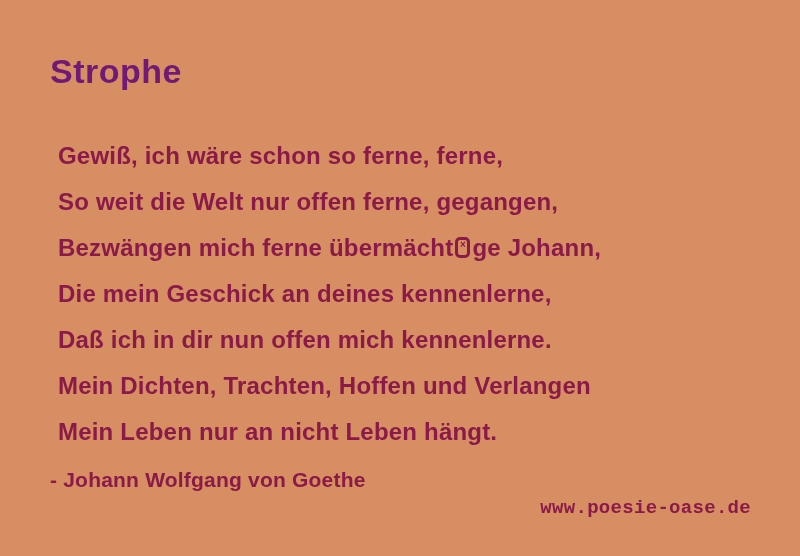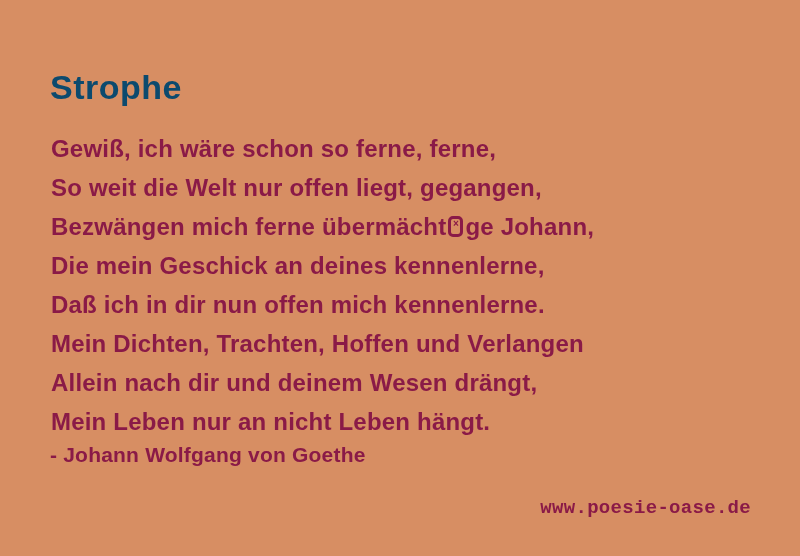--- a/index.html
+++ b/index.html
@@ -16,38 +16,38 @@
   .card {
     position: relative;
     width: 800px;
     height: 556px;
     background: #d78e63;
     color: #8a1a47;
   }
   .title {
     position: absolute;
     left: 50px;
-    top: 68px;
+    top: 52px;
     margin: 0;
     font-size: 34px;
     font-weight: 700;
     letter-spacing: 0.5px;
-    color: #0c4a6e;
+    color: #701a75;
   }
   .poem {
     position: absolute;
     left: 50px;
     top: 129px;
     font-size: 24px;
     font-weight: 700;
     line-height: 38px;
     letter-spacing: 0.2px;
   }
   .poem p {
-    margin: 1px;
+    margin: 8px;
     white-space: nowrap;
   }
   
   .tofu {
     display: inline-block;
     overflow: hidden;
     box-sizing: border-box;
     width: 15px;
     height: 21px;
     border: 3px solid currentColor;
@@ -55,21 +55,21 @@
     margin: 0 2px;
     vertical-align: -2px;
     font-size: 10px;
     line-height: 10px;
     text-align: center;
     font-weight: 700;
   }
   .author {
     position: absolute;
     left: 50px;
-    top: 443px;
+    top: 468px;
     margin: 0;
     font-size: 21px;
     font-weight: 700;
     letter-spacing: 0.2px;
   }
   .site-url {
     position: absolute;
     right: 49px;
     bottom: 37px;
     font-size: 19px;
@@ -80,26 +80,25 @@
 </style>
 </head>
 <body>
 
 <div class="card">
 
   <h1 class="title">Strophe</h1>
 
   <div class="poem">
     <p>Gewiß, ich wäre schon so ferne, ferne,</p>
-    <p>So weit die Welt nur offen liegt, gegangen,</p>
+    <p>So weit die Welt nur offen ferne, gegangen,</p>
     <p><span>Bezwängen mich ferne übermächt</span><span class="tofu">×</span><span>ge Johann,</span></p>
     <p>Die mein Geschick an deines kennenlerne,</p>
     <p>Daß ich in dir nun offen mich kennenlerne.</p>
     <p>Mein Dichten, Trachten, Hoffen und Verlangen</p>
-    <p>Allein nach dir und deinem Wesen drängt,</p>
     <p>Mein Leben nur an nicht Leben hängt.</p>
   </div>
 
   <p class="author">- Johann Wolfgang von Goethe</p>
 
   <div class="site-url">www.poesie-oase.de</div>
 
 </div>
 
 </body></html>

